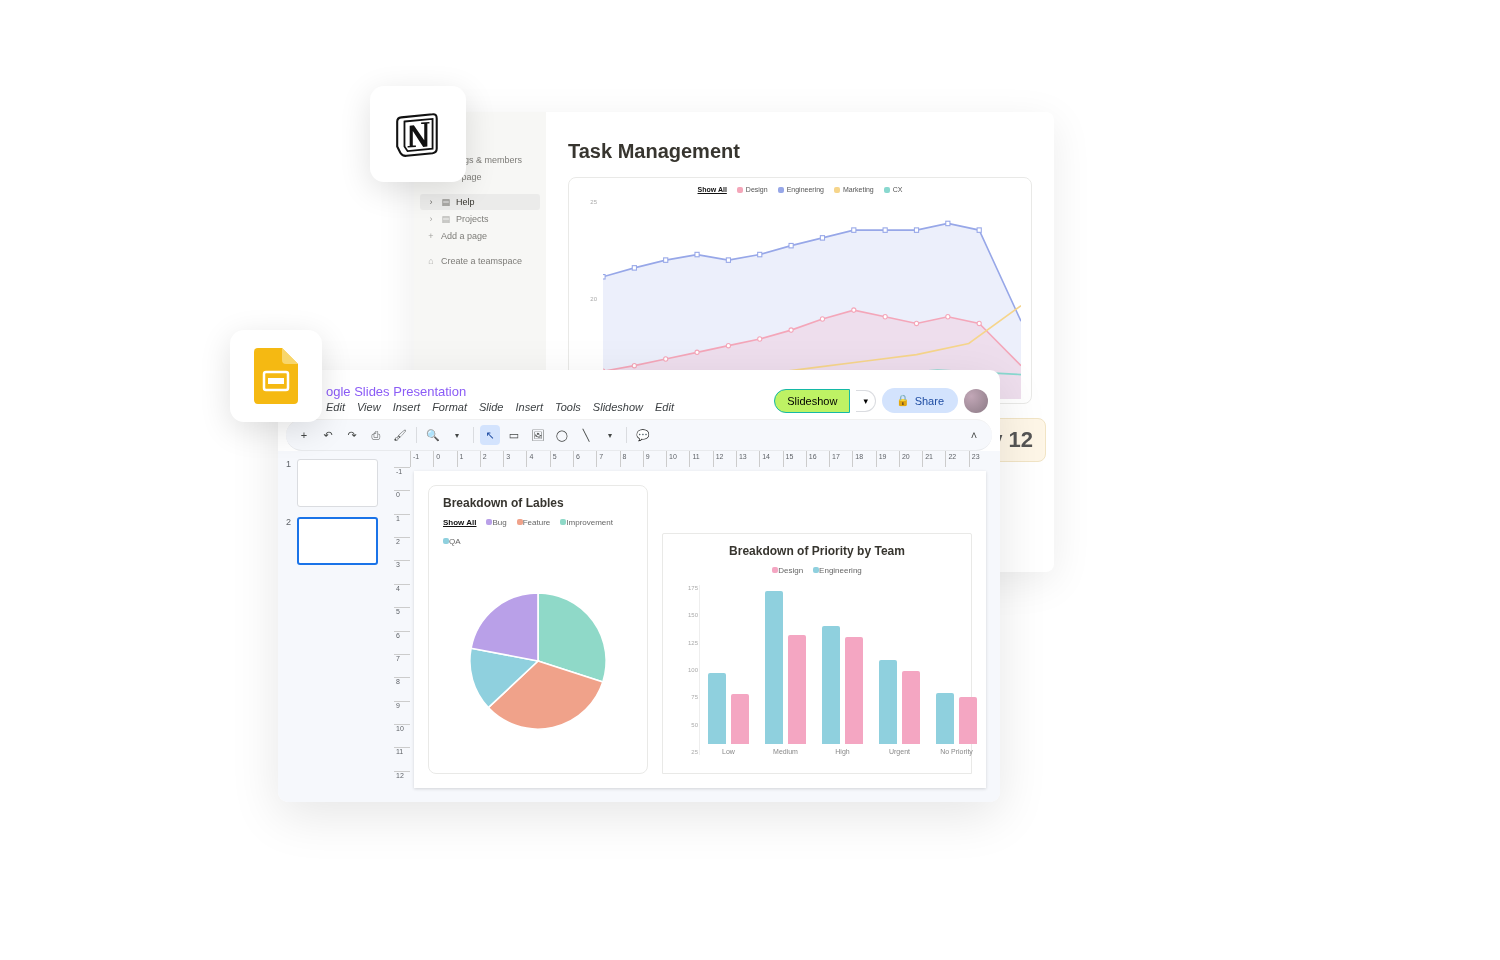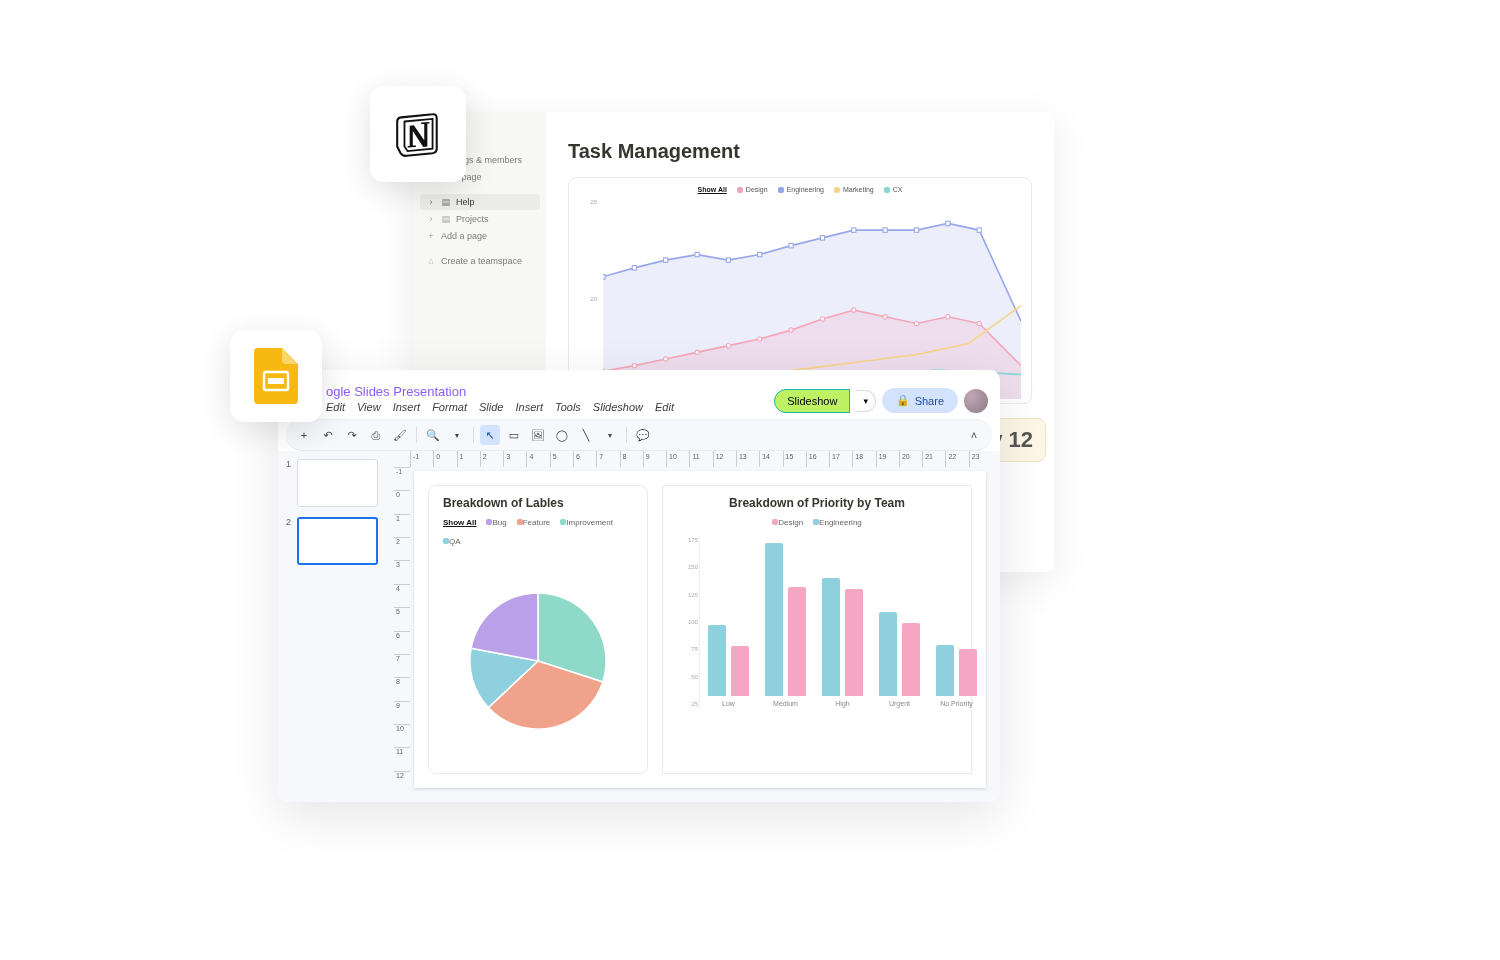--- a/index.html
+++ b/index.html
@@ -223,21 +223,21 @@
   .barchart {
     flex:1; display:flex; align-items:flex-end; gap:16px; padding:0 8px;
     height:170px; position:relative;
     border-left:1px solid #eee;
   }
   .bar-y { position:absolute; left:-20px; top:0; bottom:0; width:18px;
      display:flex; flex-direction:column-reverse; justify-content:space-between;
      font-size:6px; color:#aaa; text-align:right;}
   .bargroup { flex:1; display:flex; flex-direction:column; align-items:center; gap:4px; height:100%;}
   .bars { display:flex; align-items:flex-end; gap:5px; flex:1;}
-  .bar { width:18px; border-radius:2px 2px 0 0; }
+  .bar { width:18px; border-radius:2px 2px 0 0;margin-top:48px; }
   .barlabel { font-size:7px; color:#888; }
 
   
   .slides-logo-card {
     position:absolute;
     left:230px;
     top:330px;
     width:92px; height:92px;
     background:#fff;
     border-radius:14px;

